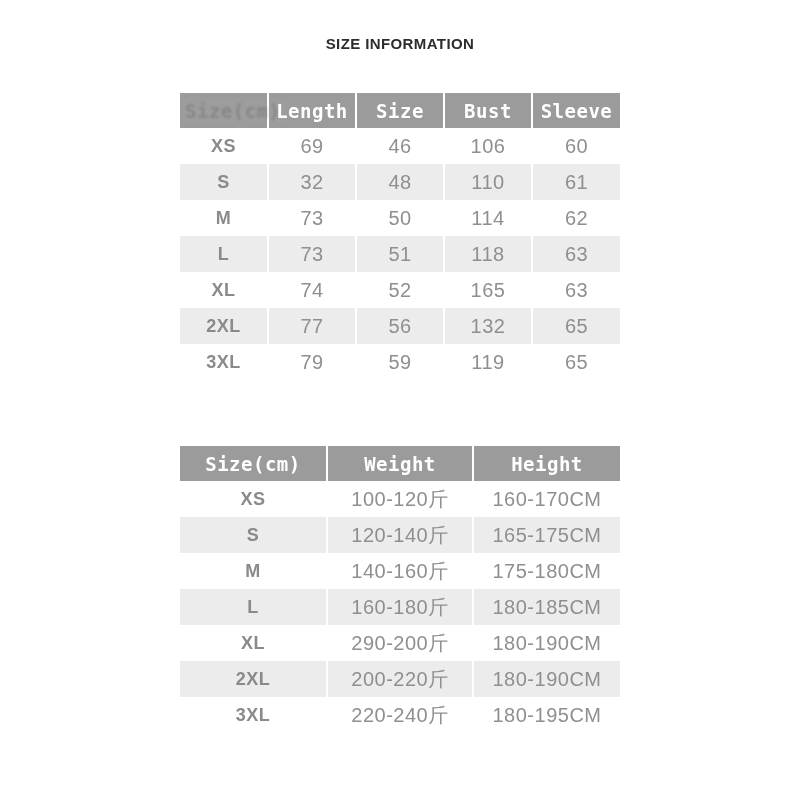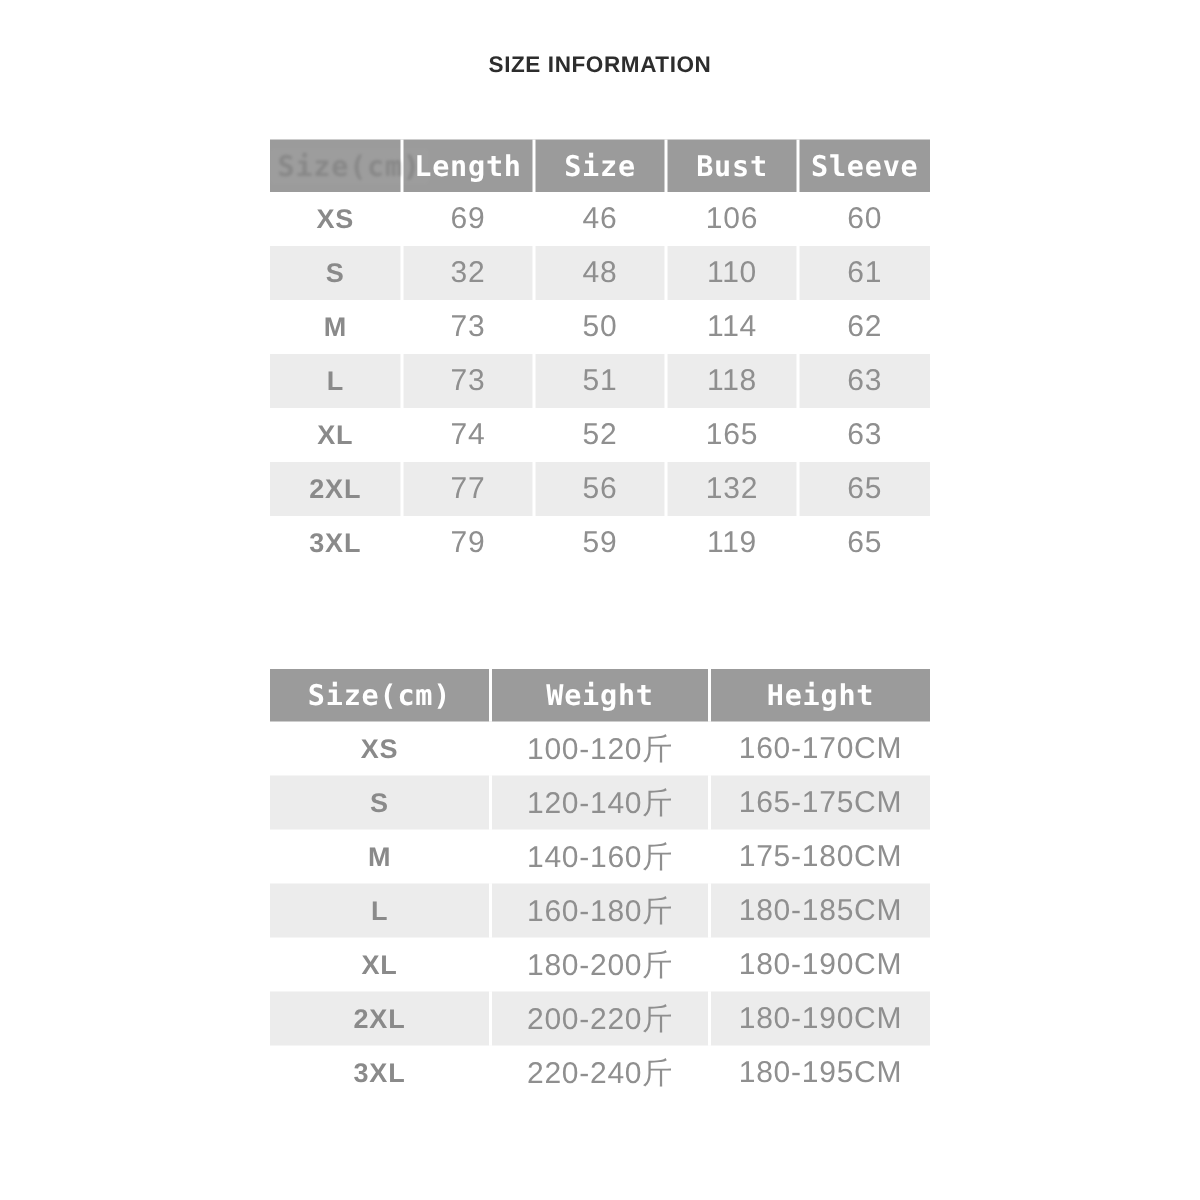--- a/index.html
+++ b/index.html
@@ -189,21 +189,21 @@
         <td>140-160斤</td>
         <td>175-180CM</td>
       </tr>
       <tr class="striped">
         <td class="size">L</td>
         <td>160-180斤</td>
         <td>180-185CM</td>
       </tr>
       <tr>
         <td class="size">XL</td>
-        <td>180-200斤</td>
+        <td>290-200斤</td>
         <td>180-190CM</td>
       </tr>
       <tr class="striped">
         <td class="size">2XL</td>
         <td>200-220斤</td>
         <td>180-190CM</td>
       </tr>
       <tr>
         <td class="size">3XL</td>
         <td>220-240斤</td>

